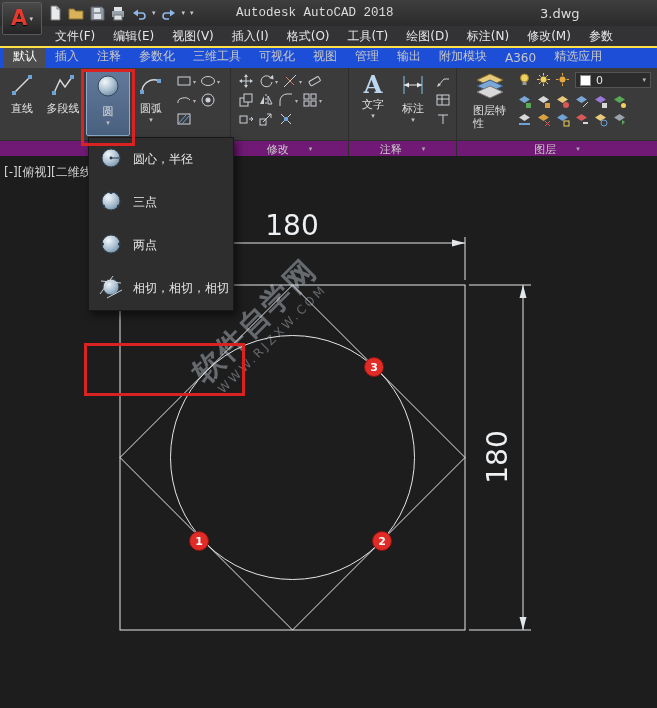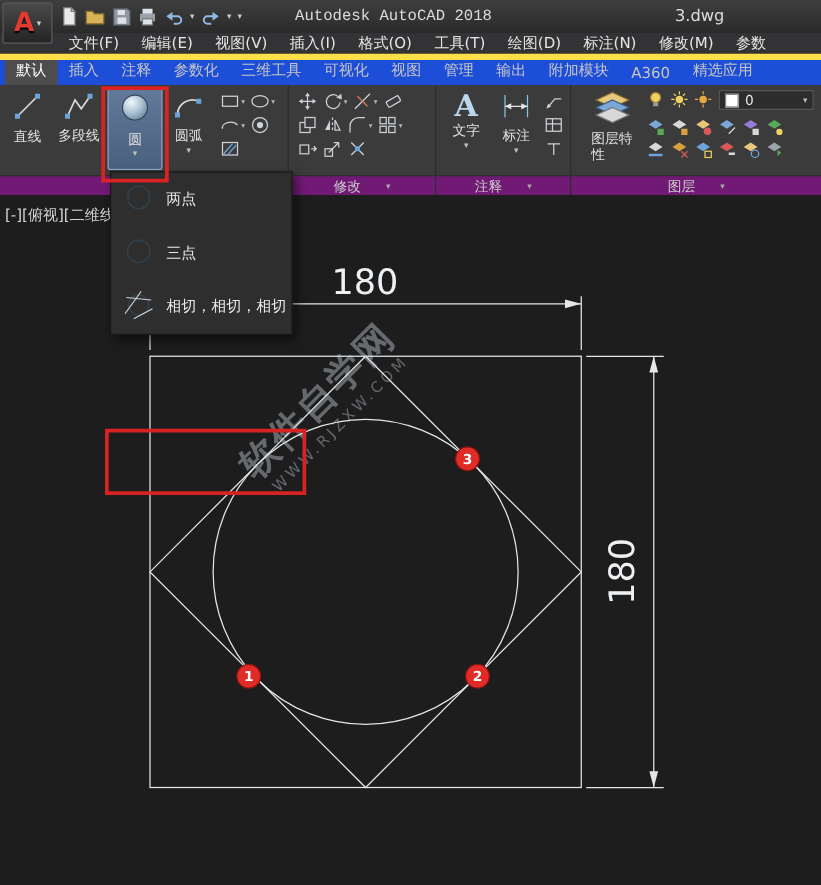--- a/index.html
+++ b/index.html
@@ -16,21 +16,21 @@
     text-shadow:0 1px 1px #000;}
   .logo-arrow{color:#cfcfcf;font-size:7px;}
   .qat{position:absolute;left:46px;top:4px;display:flex;align-items:center;gap:3px;}
   .qat .qbtn{width:18px;height:18px;display:flex;align-items:center;justify-content:center;border-radius:2px;}
   .qat .arrow{color:#c8c8c8;font-size:7px;margin:0 1px;}
   .app-title{position:absolute;left:236px;top:6px;font-size:12.5px;color:#dcdcdc;font-family:Liberation Mono, monospace;}
   .doc-name{position:absolute;left:540px;top:6px;font-size:13px;color:#dcdcdc;}
   
   .menubar{position:absolute;left:0;top:26px;width:657px;height:22px;background:#333336;
     display:flex;align-items:center;gap:0;padding-left:46px;box-sizing:border-box;
-    white-space:nowrap;overflow:hidden;border-bottom:5px solid #fde047;}
+    white-space:nowrap;overflow:hidden;border-bottom:2px solid #fde047;}
   .menubar span{font-size:12px;color:#e6e6e6;padding:2px 9px;cursor:default;}
   
   .ribbontabs{position:absolute;left:0;top:48px;width:657px;height:20px;background:#1d4ed8;
     display:flex;align-items:flex-end;padding-left:4px;box-sizing:border-box;overflow:hidden;}
   .rtab{font-size:12px;color:#c6c6c6;padding:2px 9px 3px 9px;white-space:nowrap;cursor:pointer;}
   .rtab.selected{background:#4d4d4d;color:#ffffff;border-radius:2px 2px 0 0;}
   
   .ribbon{position:absolute;left:0;top:68px;width:657px;height:88px;background:#3b3b3b;
     border-bottom:1px solid #262626;}
   .panel{position:absolute;top:0;height:88px;border-right:1px solid #2d2d2d;box-sizing:border-box;}
@@ -153,21 +153,21 @@
     <span class="rtab">输出</span>
     <span class="rtab">附加模块</span>
     <span class="rtab">A360</span>
     <span class="rtab">精选应用</span>
   </div>
 
   <div class="ribbon">
 
     <div class="panel" style="left:0;width:231px;">
       <div class="panel-body">
-        <div class="bigbtn" style="left:4px;width:36px;font-family:Liberation Serif, serif;">
+        <div class="bigbtn" style="left:4px;width:36px;">
           <span>
             <svg width="26" height="26">
                 <line x1="5" y1="21" x2="21" y2="5" stroke="#d5d9de" stroke-width="1.4"></line>
                 <rect x="3" y="19" width="4" height="4" fill="#6ea3d8"></rect>
                 <rect x="19" y="3" width="4" height="4" fill="#6ea3d8"></rect>
               </svg>
           </span>
           <span class="blabel">直线</span>
         </div>
         <div class="bigbtn" style="left:42px;width:42px;">
@@ -552,41 +552,58 @@
     <div class="watermark">
       <div class="wm1">软件自学网</div>
       <div class="wm2">WWW.RJZXW.COM</div>
     </div>
   </div>
 
   <div class="circle-menu">
     <div class="cm-item">
       <span>
         <svg width="24" height="24">
-            <circle cx="12" cy="12" r="9" fill="url(#mg)" stroke="#33434f"></circle>
-            <circle cx="3.5" cy="12" r="1.6" fill="#2a3a46"></circle>
-            <circle cx="20.5" cy="12" r="1.6" fill="#2a3a46"></circle>
+            <defs>
+              <radialGradient id="mg" cx="0.35" cy="0.3" r="0.85">
+                <stop offset="0" stop-color="#f2f7fb"></stop>
+                <stop offset="0.55" stop-color="#aabfd0"></stop>
+                <stop offset="1" stop-color="#64849c"></stop>
+              </radialGradient>
+            </defs>
+        <circle cx="12" cy="12" r="9" fill="url(#mg)" stroke="#33434f"></circle>
+            <circle cx="12" cy="12" r="1.4" fill="#2a3a46"></circle>
+            <path d="M12 12h8" stroke="#2a3a46"></path>
           </svg>
       </span>
-      <span class="cm-label">两点</span>
+      <span class="cm-label">圆心，半径</span>
     </div>
     <div class="cm-item">
       <span>
         <svg width="24" height="24">
             <circle cx="12" cy="12" r="9" fill="url(#mg)" stroke="#33434f"></circle>
             <circle cx="12" cy="3.5" r="1.6" fill="#2a3a46"></circle>
             <circle cx="4.5" cy="17" r="1.6" fill="#2a3a46"></circle>
             <circle cx="19.5" cy="17" r="1.6" fill="#2a3a46"></circle>
           </svg>
       </span>
       <span class="cm-label">三点</span>
     </div>
     <div class="cm-item">
       <span>
         <svg width="24" height="24">
+            <circle cx="12" cy="12" r="9" fill="url(#mg)" stroke="#33434f"></circle>
+            <circle cx="3.5" cy="12" r="1.6" fill="#2a3a46"></circle>
+            <circle cx="20.5" cy="12" r="1.6" fill="#2a3a46"></circle>
+          </svg>
+      </span>
+      <span class="cm-label">两点</span>
+    </div>
+    <div class="cm-item">
+      <span>
+        <svg width="24" height="24">
             <circle cx="12" cy="12" r="8" fill="url(#mg)" stroke="#33434f"></circle>
             <path d="M1 19 L14 1 M8 23 L23 15 M2 6 L22 8" stroke="#cdd2d8"></path>
           </svg>
       </span>
       <span class="cm-label">相切，相切，相切</span>
     </div>
   </div>
 
   <div class="redbox redbox-btn"></div>
   <div class="redbox redbox-item"></div>

